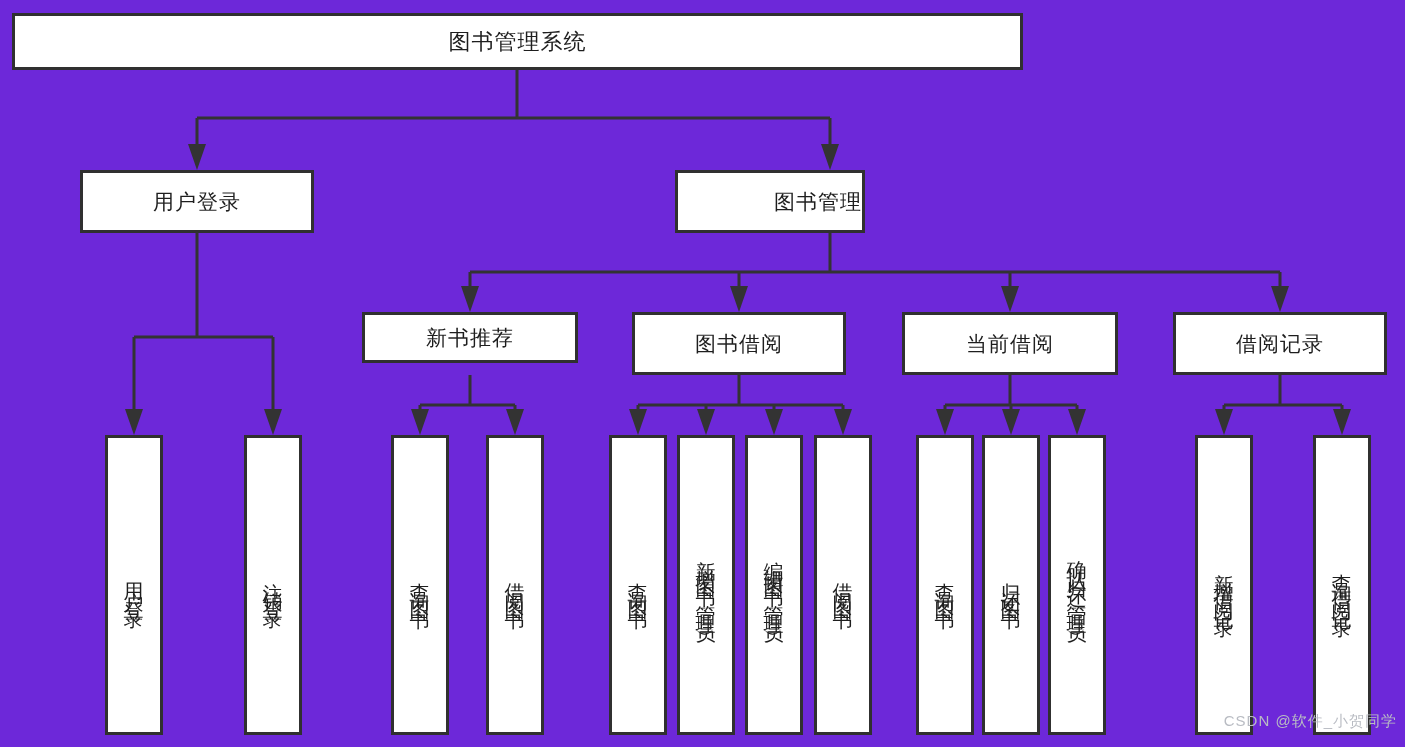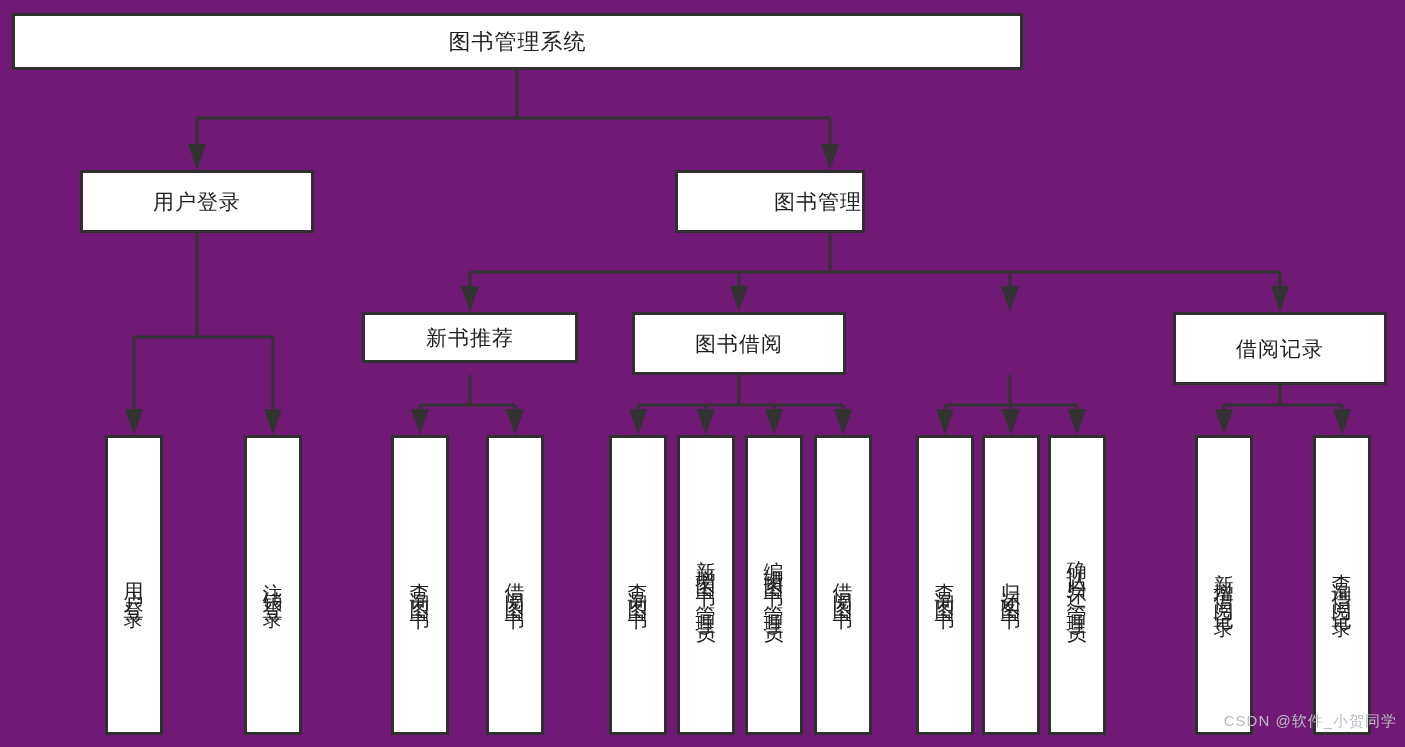--- a/index.html
+++ b/index.html
@@ -1,20 +1,20 @@
 <!DOCTYPE html>
 <html><head>
 <meta charset="utf-8">
 <style>
   html, body { margin: 0; padding: 0; background: #ffffff; }
   .canvas {
     position: relative;
     width: 1405px;
     height: 747px;
-    background: #701a75;
+    background: #6d28d9;
     font-family: "Liberation Sans", sans-serif;
     overflow: hidden;
   }
   svg.wires {
     position: absolute;
     left: 0; top: 0;
     z-index: 0;
   }
   .box {
     position: absolute;
@@ -111,21 +111,24 @@
   <div class="box" style="left:675px; top:170px; width:190px; height:63px;justify-content:flex-end;">
     <span class="h-label">图书管理</span>
   </div>
 
   <div class="box" style="left:362px; top:312px; width:216px; height:51px;">
     <span class="h-label">新书推荐</span>
   </div>
   <div class="box" style="left:632px; top:312px; width:214px; height:63px;">
     <span class="h-label">图书借阅</span>
   </div>
-  <div class="box" style="left:1173px; top:312px; width:214px; height:73px;">
+  <div class="box" style="left:902px; top:312px; width:216px; height:63px;">
+    <span class="h-label">当前借阅</span>
+  </div>
+  <div class="box" style="left:1173px; top:312px; width:214px; height:63px;">
     <span class="h-label">借阅记录</span>
   </div>
 
   <div class="box leaf" style="left:105px; top:435px; width:58px; height:300px;">
     <span class="v-label">用户登录</span>
   </div>
   <div class="box leaf" style="left:244px; top:435px; width:58px; height:300px;">
     <span class="v-label">注销登录</span>
   </div>
 

